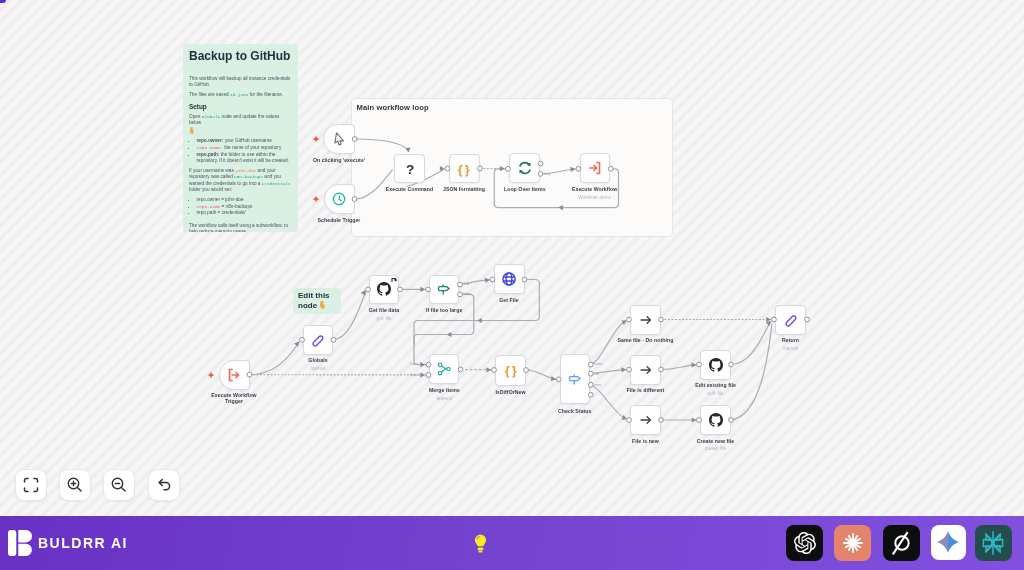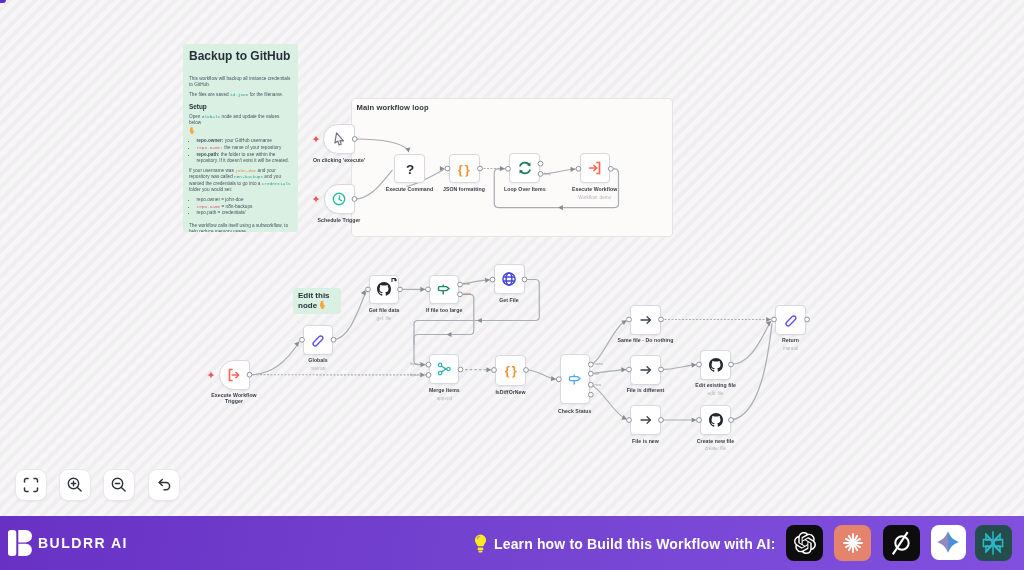--- a/index.html
+++ b/index.html
@@ -365,21 +365,20 @@
         <path d="M10.3,0 H17.8 A6.2,6.2 0 0 1 24,6.2 A6.2,6.2 0 0 1 17.8,12.4 H10.3 Z"></path>
         <path d="M10.3,13.8 H17.8 A6.1,6.1 0 0 1 23.9,19.9 A6.1,6.1 0 0 1 17.8,26 H10.3 Z"></path>
       </svg></div>
 <div id="brand">BULDRR AI</div>
 <svg style="position:absolute;left:474px;top:534px" width="13" height="19" viewBox="0 0 13 19">
       <path d="M6.5,0.5 A5.6,5.6 0 0 1 12.1,6.1 C12.1,8.4 10.8,9.6 9.9,10.9 L9.3,12.2 H3.7 L3.1,10.9 C2.2,9.6 0.9,8.4 0.9,6.1 A5.6,5.6 0 0 1 6.5,0.5 Z" fill="#fce91f"></path>
       <rect x="3.6" y="13.4" width="5.8" height="3.1" rx="1.4" fill="#fce91f"></rect>
       <rect x="4.4" y="17" width="4.2" height="1.6" rx="0.8" fill="#fce91f"></rect>
       <path d="M3.3,4.6 A3.5,3.5 0 0 1 5.6,2.3" stroke="#9aa0ab" stroke-width="1.3" fill="none" stroke-linecap="round"></path>
     </svg>
-<div id="learn">Learn how to Build this Workflow with AI:</div>
 <div class="tile" style="left:786px;background:#0d0d0d">
       <svg width="22" height="22" viewBox="0 0 24 24" fill="#fff">
         <path d="M22.2819 9.8211a5.9847 5.9847 0 0 0-.5157-4.9108 6.0462 6.0462 0 0 0-6.5098-2.9A6.0651 6.0651 0 0 0 4.9807 4.1818a5.9847 5.9847 0 0 0-3.9977 2.9 6.0462 6.0462 0 0 0 .7427 7.0966 5.98 5.98 0 0 0 .511 4.9107 6.051 6.051 0 0 0 6.5146 2.9001A5.9847 5.9847 0 0 0 13.2599 24a6.0557 6.0557 0 0 0 5.7718-4.2058 5.9894 5.9894 0 0 0 3.9977-2.9001 6.0557 6.0557 0 0 0-.7475-7.0729zm-9.022 12.6081a4.4755 4.4755 0 0 1-2.8764-1.0408l.1419-.0804 4.7783-2.7582a.7948.7948 0 0 0 .3927-.6813v-6.7369l2.02 1.1686a.071.071 0 0 1 .038.0615v5.5826a4.504 4.504 0 0 1-4.4945 4.4849zm-9.6607-4.1254a4.4708 4.4708 0 0 1-.5346-3.0137l.142.0852 4.783 2.7582a.7712.7712 0 0 0 .7806 0l5.8428-3.3685v2.3324a.0804.0804 0 0 1-.0332.0615L9.74 19.9502a4.4992 4.4992 0 0 1-6.1408-1.6464zM2.3408 7.8956a4.485 4.485 0 0 1 2.3655-1.9728V11.6a.7664.7664 0 0 0 .3879.6765l5.8144 3.3543-2.0201 1.1685a.0757.0757 0 0 1-.071 0l-4.8303-2.7865A4.504 4.504 0 0 1 2.3408 7.8956zm16.5963 3.8558L13.1038 8.364 15.1192 7.2a.0757.0757 0 0 1 .071 0l4.8303 2.7913a4.4944 4.4944 0 0 1-.6765 8.1042v-5.6772a.79.79 0 0 0-.407-.667zm2.0107-3.0231l-.142-.0852-4.7735-2.7818a.7759.7759 0 0 0-.7854 0L9.409 9.2297V6.8974a.0662.0662 0 0 1 .0284-.0615l4.8303-2.7866a4.4992 4.4992 0 0 1 6.6802 4.66zM8.3065 12.863l-2.02-1.1638a.0804.0804 0 0 1-.038-.0567V6.0742a4.4992 4.4992 0 0 1 7.3757-3.4537l-.142.0805L8.704 5.459a.7948.7948 0 0 0-.3927.6813zm1.0976-2.3654l2.602-1.4998 2.6069 1.4998v2.9994l-2.5974 1.4997-2.6067-1.4997Z"></path>
       </svg>
     </div>
 <div class="tile" style="left:834px;background:#e5846c">
       <svg width="24" height="24" viewBox="-12 -12 24 24" stroke="#fff" stroke-width="1.9" stroke-linecap="round">
         <g>
           <path d="M0.40,0.00 L9.00,0.00"></path>
           <path d="M0.35,0.20 L7.10,4.10"></path>

